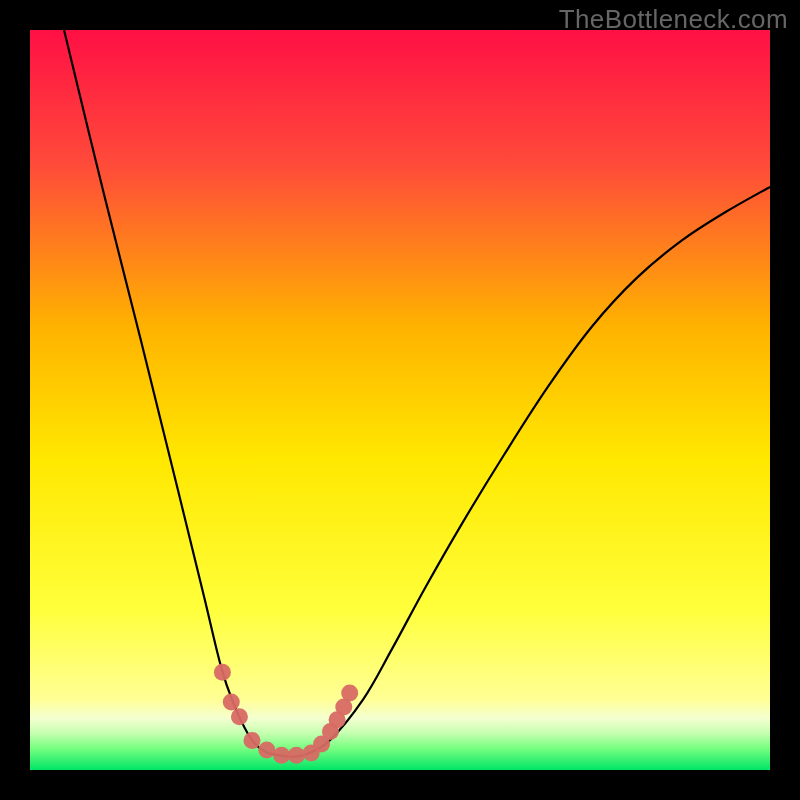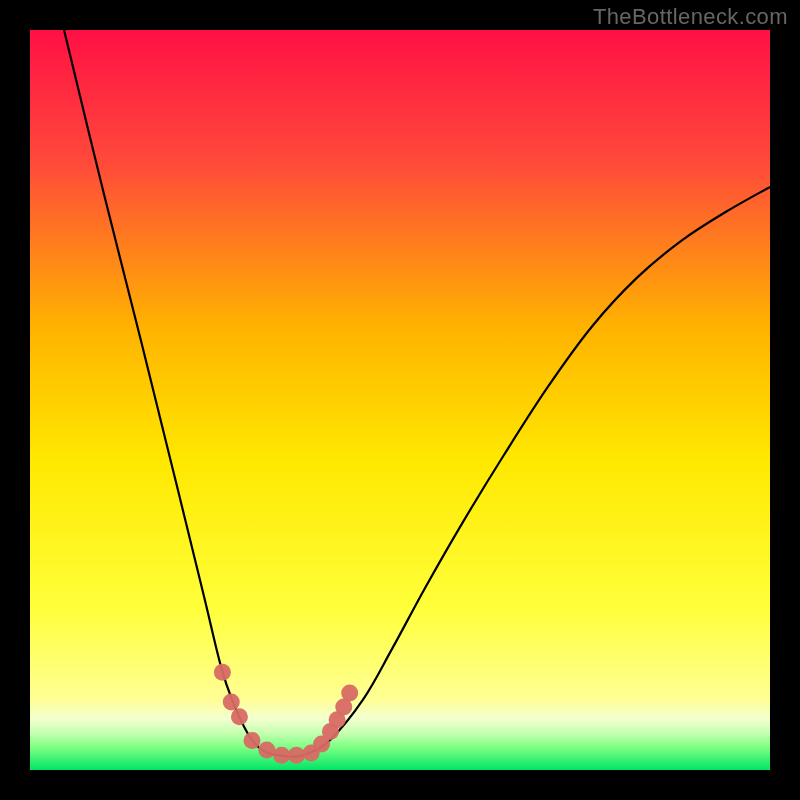--- a/index.html
+++ b/index.html
@@ -14,21 +14,21 @@
     width: 800px;
     height: 800px;
     background: #000;
     position: relative;
   }
   .attribution {
     position: absolute;
     top: 4px;
     right: 12px;
     color: #666;
-    font-size: 22px;
+    font-size: 26px;
     font-weight: 500;
     letter-spacing: 0.4px;
     z-index: 100;
   }
   .plot-area {
     position: absolute;
     left: 30px;
     top: 30px;
     width: 740px;
     height: 740px;

